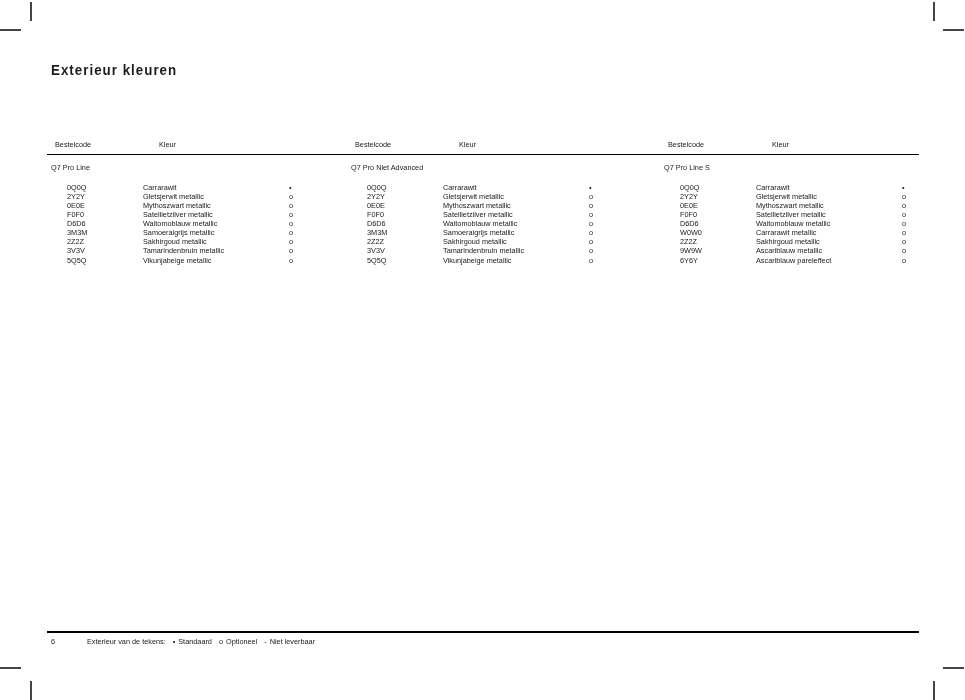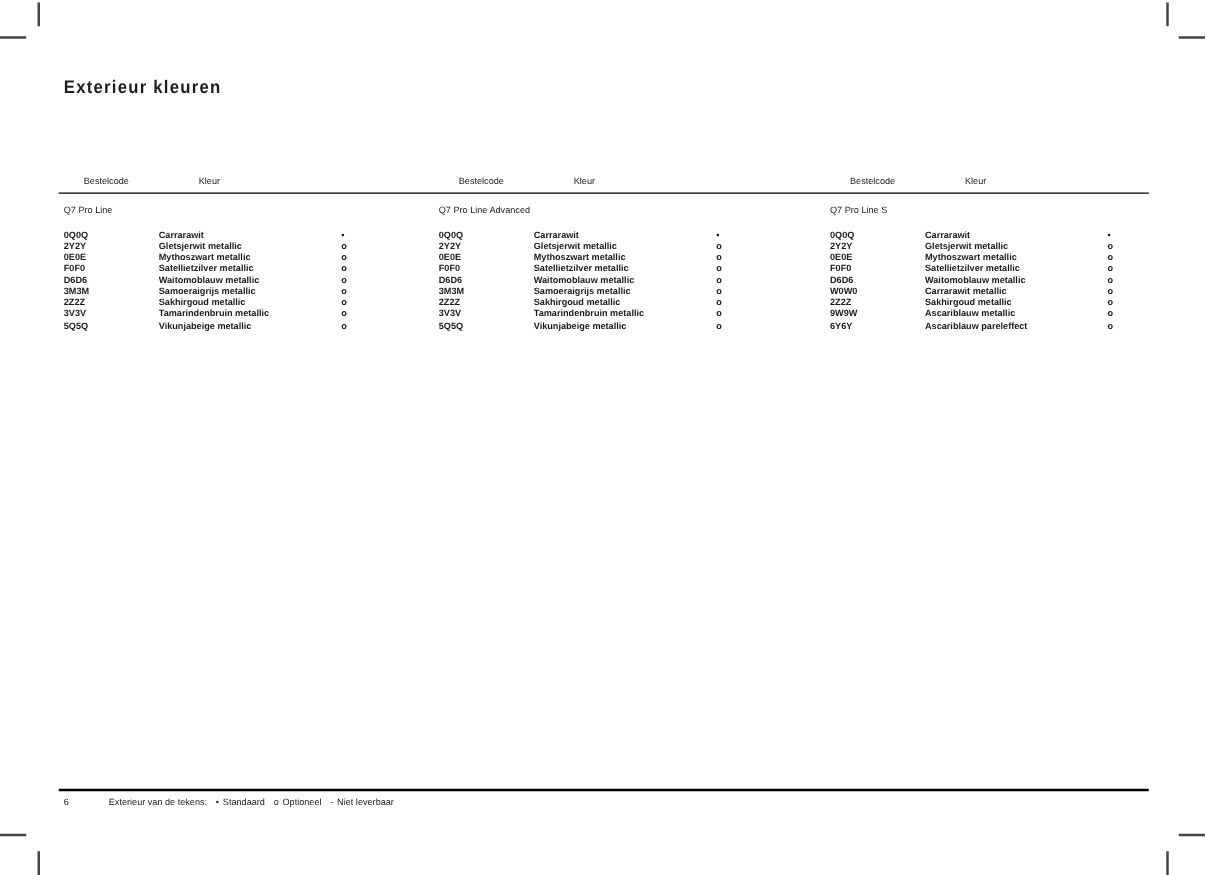--- a/index.html
+++ b/index.html
@@ -59,32 +59,32 @@
     top: 140px;
     width: 240px;
     font-size: 7.3px;
     line-height: 9px;
   }
   .col-group.c0 { left: 51px; }
   .col-group.c1 { left: 351px; }
   .col-group.c2 { left: 664px; }
 
   .table-head { position: absolute; top: 0; left: 0; width: 100%; }
-  .th-code  { position: absolute; left: 16px;    white-space: nowrap; }
+  .th-code  { position: absolute; left: 4px;    white-space: nowrap; }
   .th-color { position: absolute; left: 76px; white-space: nowrap; padding-left: 32px; }
 
   .section-title {
     position: absolute;
     top: 23px;
     left: 0;
     font-weight: 400;
     white-space: nowrap;
   }
 
-  .rows { position: absolute; top: 42.5px; left: 0; width: 100%; font-weight: bold; }
+  .rows { position: absolute; top: 42.5px; left: 16px; width: 100%; }
   .row {
     display: grid;
     grid-template-columns: 76px 146px 12px;
     height: 9.15px;
     line-height: 9.15px;
     white-space: nowrap;
   }
   .row .marker { text-align: left; }
 
   .footer {
@@ -169,21 +169,21 @@
         <span class="marker">o</span>
       </div>
     </div>
 </div>
 
 <div class="col-group c1">
   <div class="table-head">
     <span class="th-code">Bestelcode</span>
     <span class="th-color">Kleur</span>
   </div>
-  <div class="section-title">Q7 Pro Line Advanced</div>
+  <div class="section-title">Q7 Pro Niet Advanced</div>
   <div class="rows">
       <div class="row">
         <span class="code">0Q0Q</span>
         <span class="name">Carrarawit</span>
         <span class="marker">•</span>
       </div>
       <div class="row">
         <span class="code">2Y2Y</span>
         <span class="name">Gletsjerwit metallic</span>
         <span class="marker">o</span>

